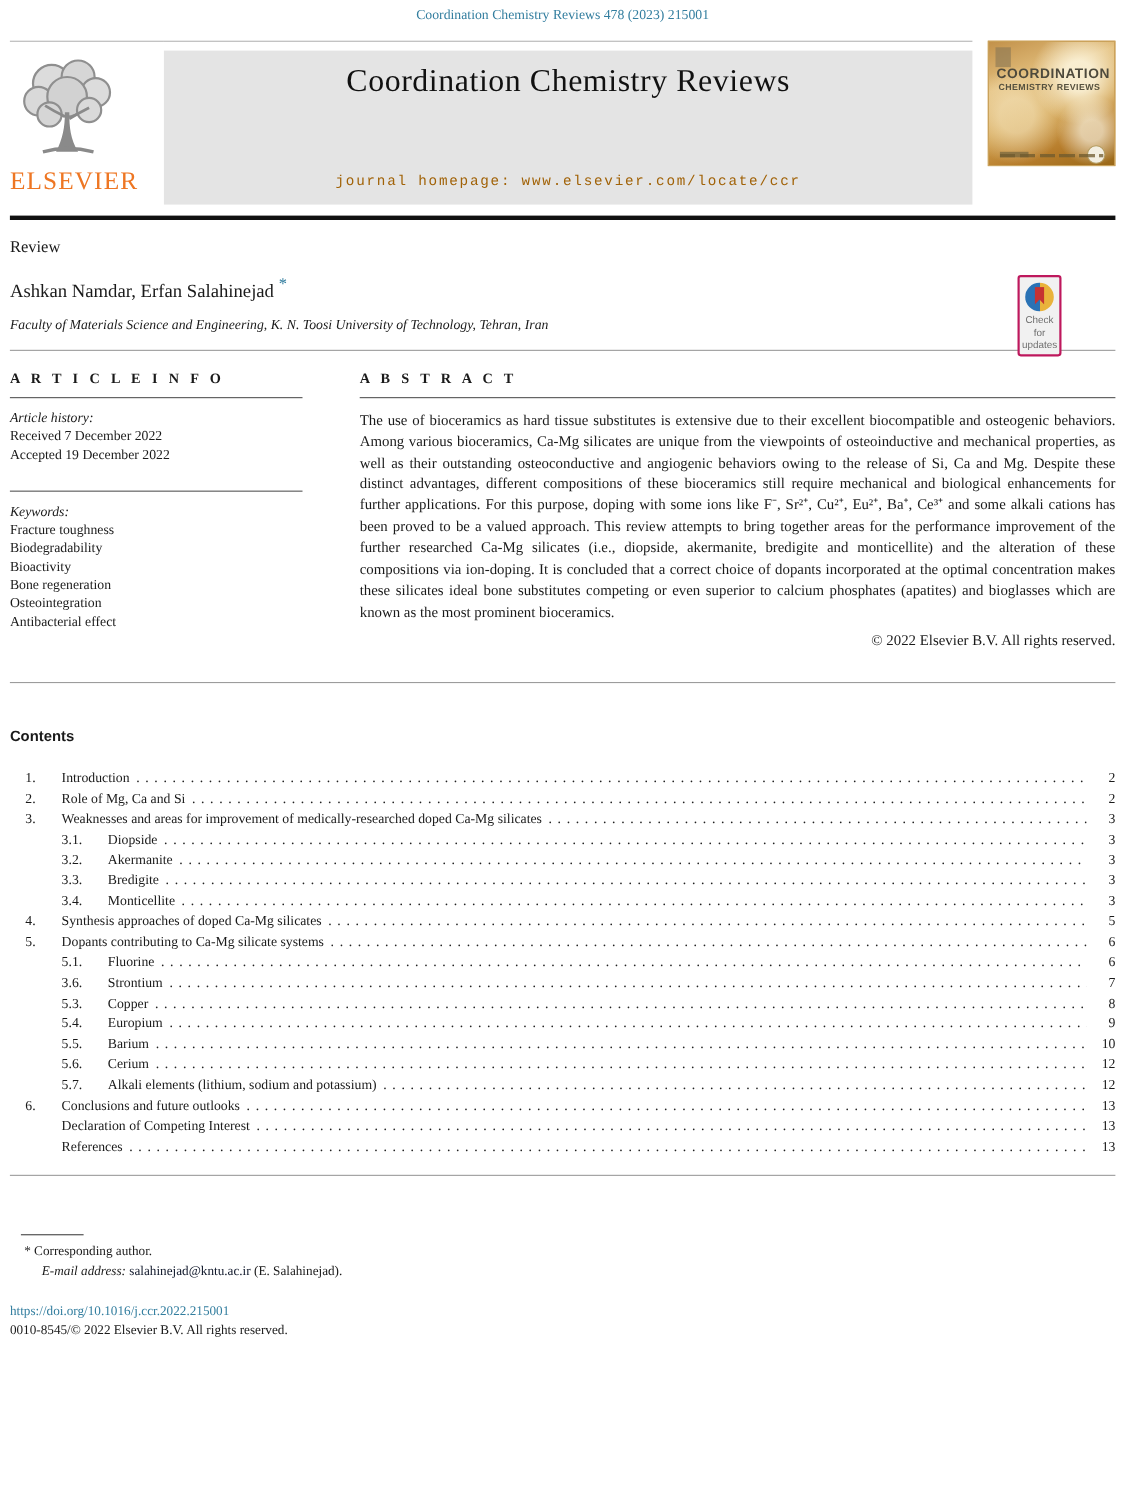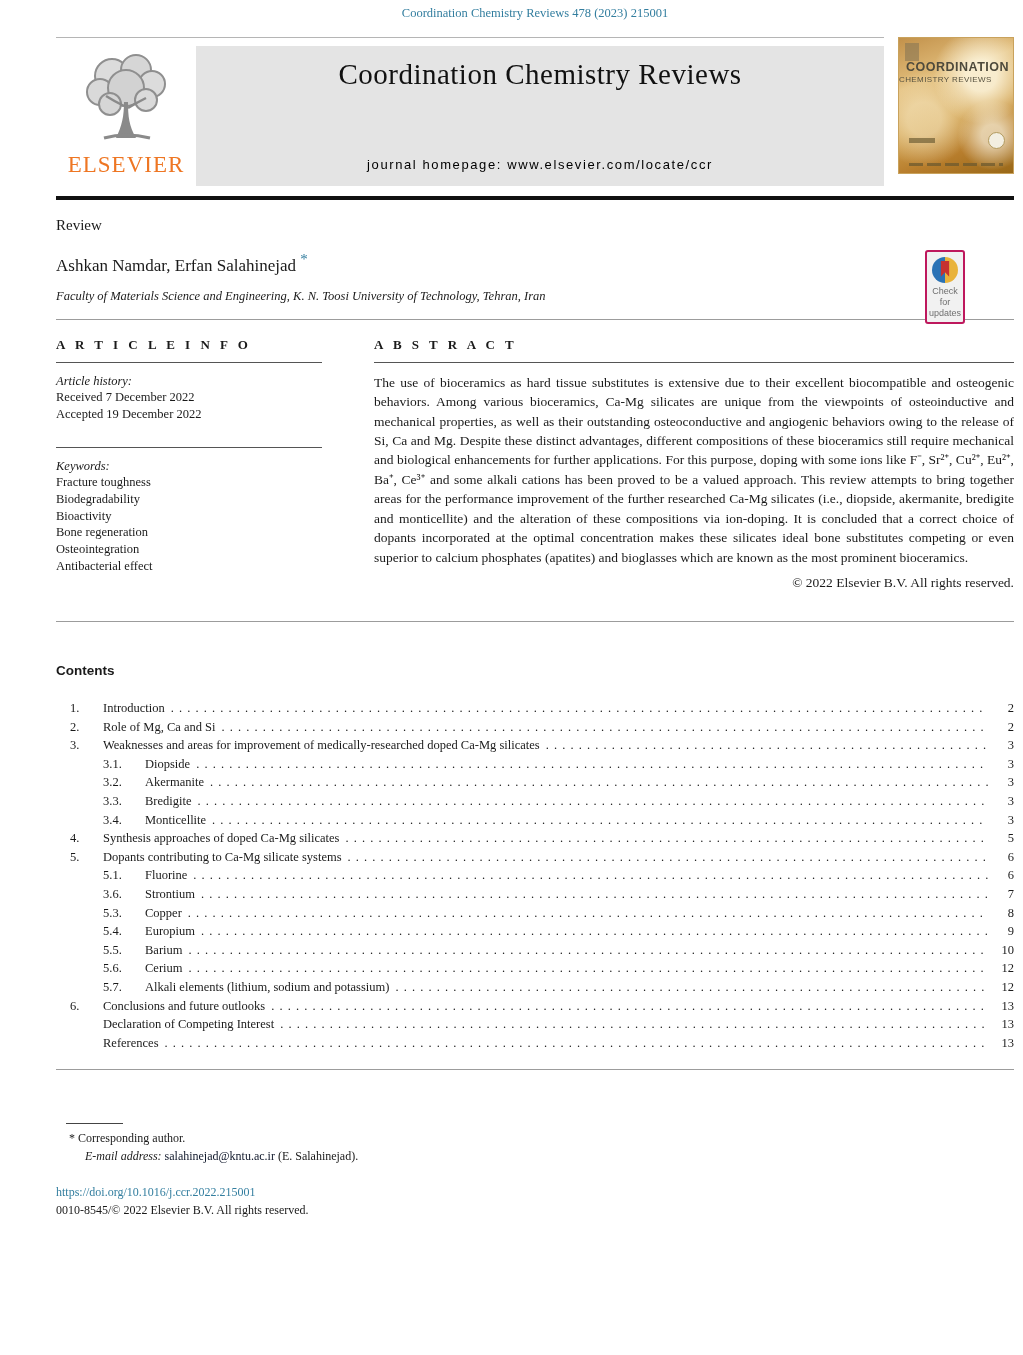--- a/index.html
+++ b/index.html
@@ -2,57 +2,57 @@
 <html><head>
 <meta charset="utf-8">
 <style>
   * { margin:0; padding:0; box-sizing:border-box; }
   html,body { background:#fff; }
   body {
     width:1023px; height:1355px; overflow:hidden;
     font-family:"Liberation Serif", serif;
     color:#1a1a1a; position:relative;
   }
-  .page { padding:4px 9px 0 9px;margin-left:47px; }
+  .page { padding:4px 9px 0 9px; }
 
   
   .citation { text-align:center; font-size:12.5px; color:#337e9f; padding-top:2px; }
 
   
   .banner-row { display:flex; margin-top:16px; }
-  .logo-col { width:140px; border-top:1px solid #b5b5b5; padding-top:8px; display:flex; flex-direction:column; align-items:center; }
+  .logo-col { width:140px; border-top:1px solid #b5b5b5; padding-top:8px; display:flex; flex-direction:column; align-items:flex-start; }
   .logo-col svg { display:block; }
   .elsevier-word { font-family:"Liberation Serif",serif; font-size:23px; color:#ee7623; letter-spacing:1px; margin-top:2px; }
   .banner-mid { flex:1; border-top:1px solid #b5b5b5; padding-top:8px; margin-right:14px; }
   .banner-gray { background:#e4e4e4; height:140px; display:flex; flex-direction:column; justify-content:space-between; padding:12px 10px 14px 10px; text-align:center; }
   .contents-line { font-family:"Liberation Sans",sans-serif; font-size:13px; color:#222; }
   .contents-line a { color:#3aa0c6; text-decoration:none; }
   .journal-title { font-size:29px; color:#111; letter-spacing:.5px; }
-  .homepage-line { font-family:Liberation Sans, sans-serif; font-size:13px; letter-spacing:1.6px; color:#000000; }
-
-  
-  .cover { width:116px; height:137px; position:relative; overflow:hidden; border:1px solid #c9a25c;
+  .homepage-line { font-family:Liberation Mono, monospace; font-size:13px; letter-spacing:1.6px; color:#a16207; }
+
+  
+  .cover { width:116px; height:114px; position:relative; overflow:hidden; border:1px solid #c9a25c;
     background:
       radial-gradient(circle at 70% 30%, rgba(255,248,225,.75) 0 14%, rgba(255,248,225,0) 40%),
       radial-gradient(circle at 25% 65%, rgba(255,243,214,.6) 0 12%, rgba(255,243,214,0) 38%),
       radial-gradient(circle at 80% 75%, rgba(255,255,240,.55) 0 10%, rgba(255,255,240,0) 30%),
       linear-gradient(155deg,#c99a52 0%,#e7c globally 0,#e7c械 0);
     background-color:#cf9a45;
     background-image:
       radial-gradient(circle at 72% 28%, rgba(255,250,230,.8) 0 12%, rgba(255,250,230,0) 38%),
       radial-gradient(circle at 22% 60%, rgba(250,238,205,.55) 0 14%, rgba(250,238,205,0) 40%),
       radial-gradient(circle at 82% 72%, rgba(255,255,245,.6) 0 8%, rgba(255,255,245,0) 26%),
       linear-gradient(160deg,#c2914a 0%,#e3bf7d 30%,#d3a452 55%,#b77d2c 78%,#996818 100%);
     padding-left: 48px;
   }
   .cover-stamp { position:absolute; left:6px; top:5px; width:14px; height:18px; background:#8d7a55; opacity:.65; }
   .cover-title { position:absolute; left:0; right:4px; top:22px; text-align:right;
     font-family:"Liberation Sans",sans-serif; font-weight:bold; font-size:12.5px; letter-spacing:.5px; color:#4e4a3c; }
-  .cover-subtitle { position:absolute; left:0; right:4px; top:37px; text-align:left;
-    font-family:"Liberation Sans",sans-serif; font-weight:normal; font-size:8px; letter-spacing:.4px; color:#56513f; }
+  .cover-subtitle { position:absolute; left:0; right:4px; top:37px; text-align:center;
+    font-family:"Liberation Sans",sans-serif; font-weight:bold; font-size:8px; letter-spacing:.4px; color:#56513f; }
   .cover-badge { position:absolute; right:8px; top:94px; width:17px; height:17px; border-radius:50%;
     background:#f3efe2; border:1px solid #b29a5e; }
   .cover-minibar { position:absolute; left:10px; top:100px; width:26px; height:5px; background:#7d6a3f; opacity:.8; }
   .cover-bottomline { position:absolute; left:10px; bottom:7px; right:10px; height:3px;
     background:repeating-linear-gradient(90deg,#6e5a2e 0 14px, rgba(0,0,0,0) 14px 18px); opacity:.75; }
 
   .black-rule { height:4px; background:#111; margin-top:10px; }
 
   .review-label { font-size:15px; margin-top:17px; }
   .article-title { font-size:26px; line-height:1.25; margin-top:16px; max-width:860px; }

